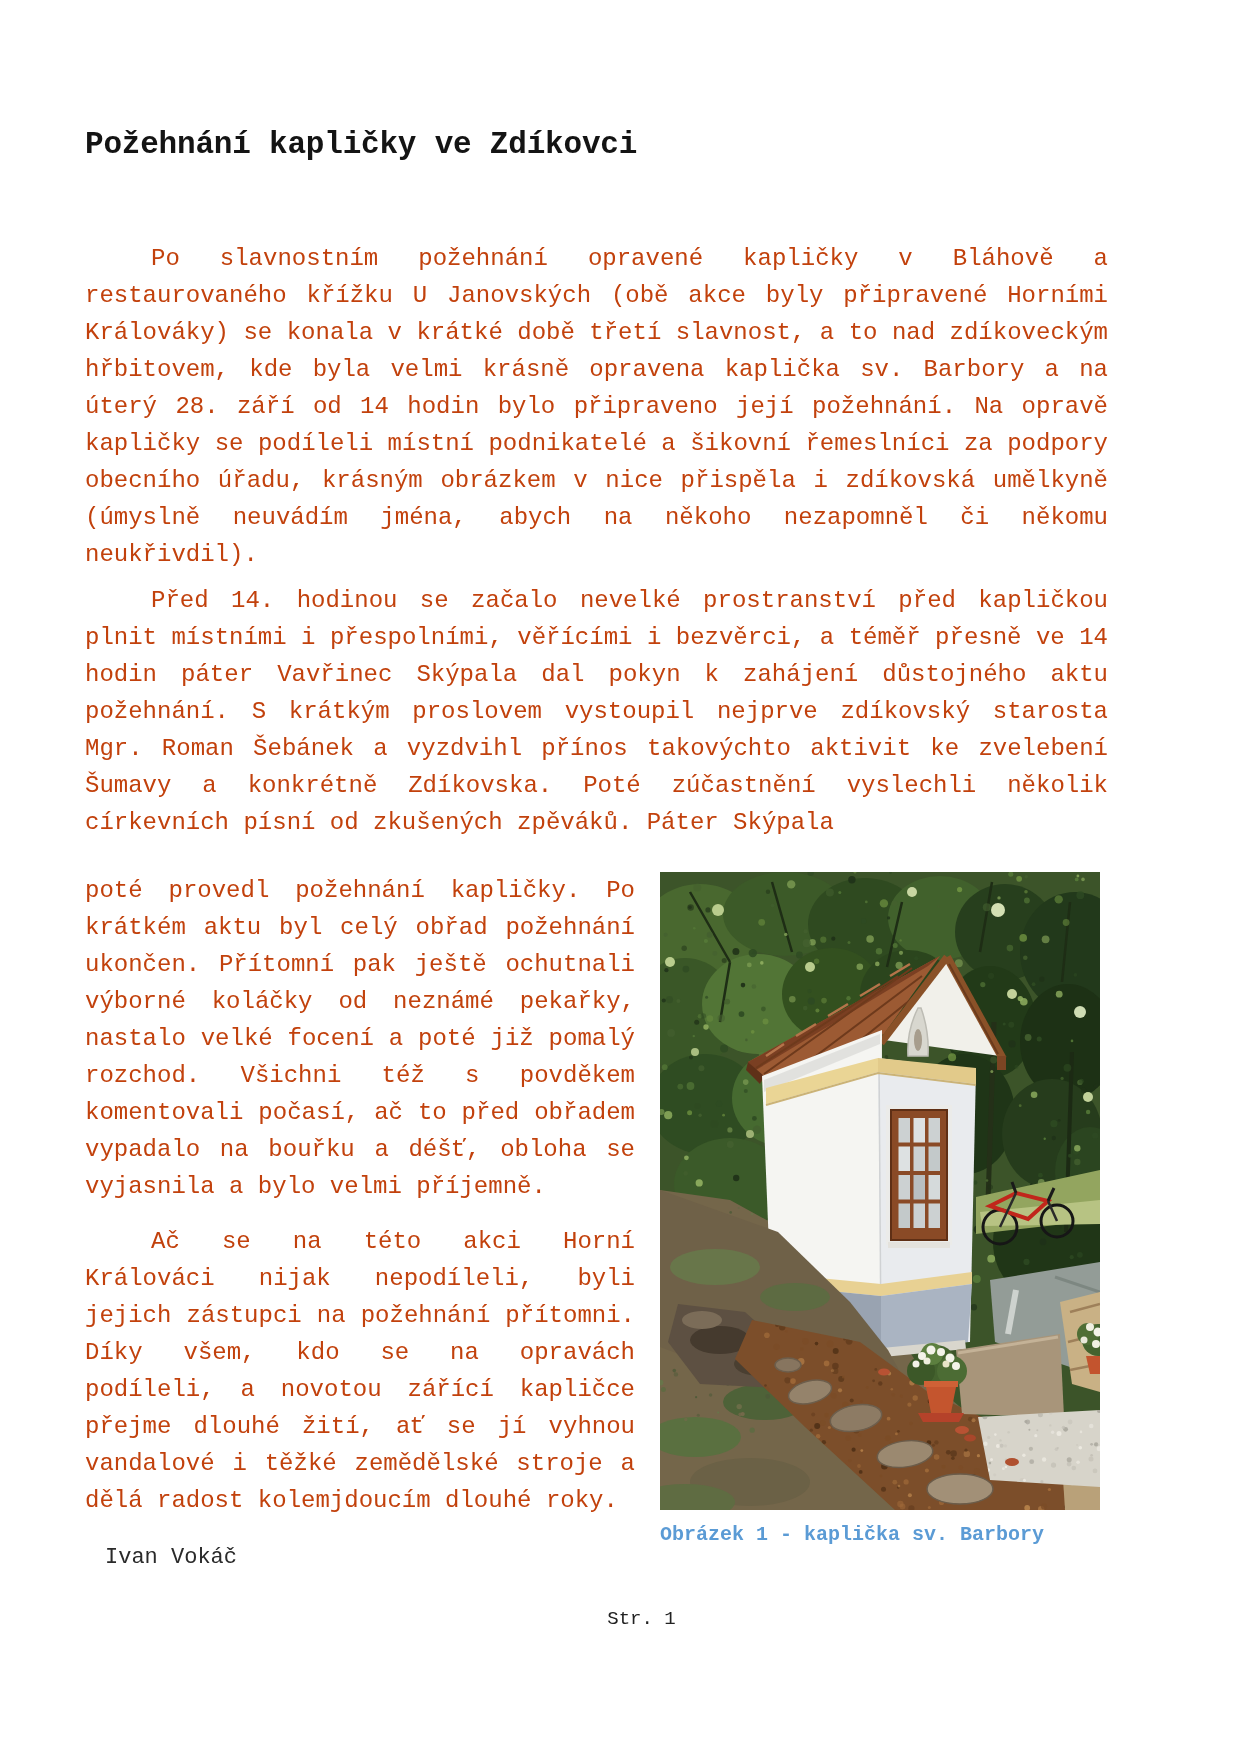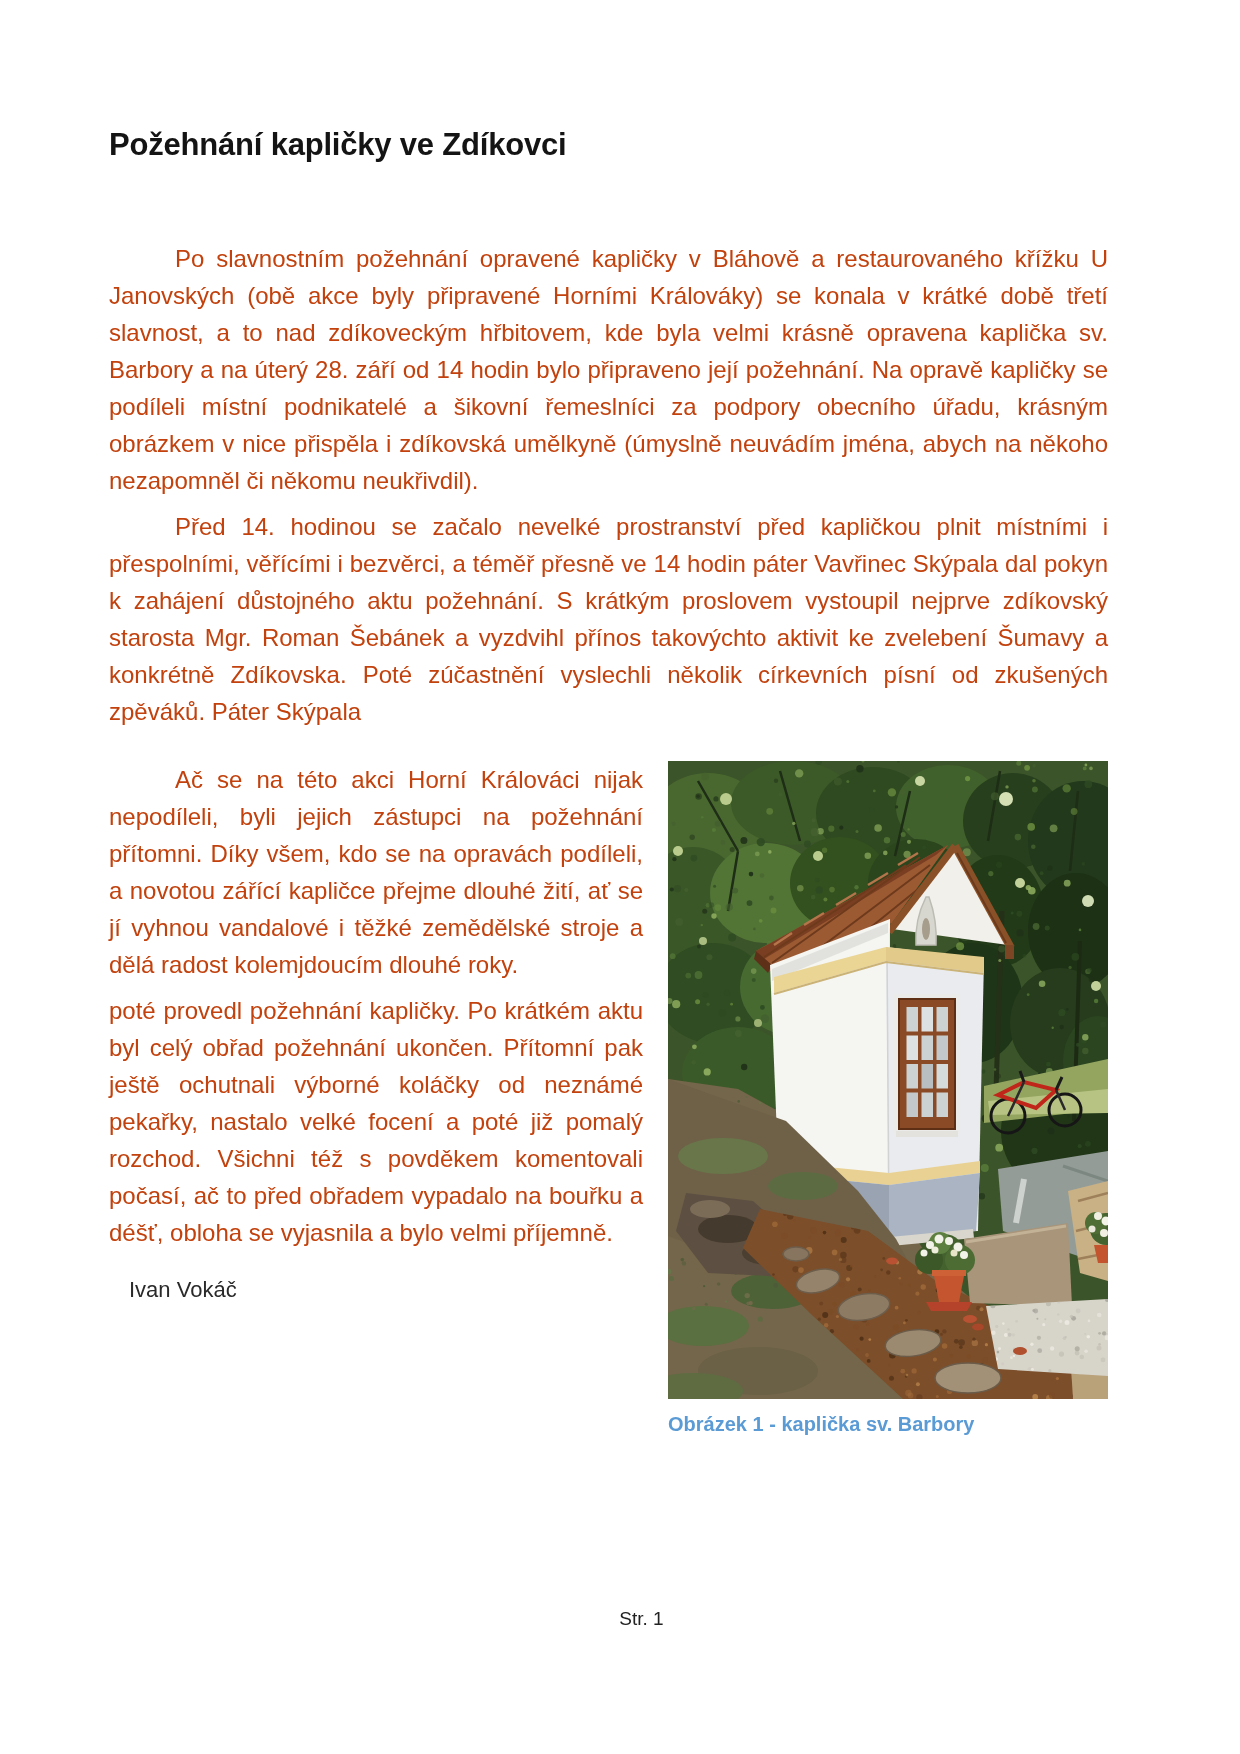--- a/index.html
+++ b/index.html
@@ -1,24 +1,24 @@
 <!DOCTYPE html>
 <html lang="cs"><head>
 <meta charset="utf-8">
 <style>
   html,body{margin:0;padding:0;background:#ffffff;}
   .page{
     position:relative;
     width:1240px;height:1754px;
     background:#ffffff;
-    font-family:Liberation Sans, sans-serif;
+    font-family:Liberation Mono, monospace;
     color:#1c1c1c;
     overflow:hidden;
     box-sizing:border-box;
-    padding:126px 132px 0 109px;
+    padding:126px 132px 0 85px;
   }
   h1.doc-title{
     margin:0 0 77px 0;
     font-size:31px;
     font-weight:700;
     color:#141414;
     letter-spacing:-0.2px;
     line-height:37px;
   }
   p.body{
@@ -68,21 +68,21 @@
 
 <div class="page">
 
   <h1 class="doc-title">Požehnání kapličky ve Zdíkovci</h1>
 
   <p class="body indent">Po slavnostním požehnání opravené kapličky v Bláhově a restaurovaného křížku U Janovských (obě akce byly připravené Horními Králováky) se konala v krátké době třetí slavnost, a to nad zdíkoveckým hřbitovem, kde byla velmi krásně opravena kaplička sv. Barbory a na úterý 28. září od 14 hodin bylo připraveno její požehnání. Na opravě kapličky se podíleli místní podnikatelé a šikovní řemeslníci za podpory obecního úřadu, krásným obrázkem v nice přispěla i zdíkovská umělkyně (úmyslně neuvádím jména, abych na někoho nezapomněl či někomu neukřivdil).</p>
   <p class="body indent">Před 14. hodinou se začalo nevelké prostranství před kapličkou plnit místními i přespolními, věřícími i bezvěrci, a téměř přesně ve 14 hodin páter Vavřinec Skýpala dal pokyn k zahájení důstojného aktu požehnání. S krátkým proslovem vystoupil nejprve zdíkovský starosta Mgr. Roman Šebánek a vyzdvihl přínos takovýchto aktivit ke zvelebení Šumavy a konkrétně Zdíkovska. Poté zúčastnění vyslechli několik církevních písní od zkušených zpěváků. Páter Skýpala</p>
 
   <div class="wrap-block">
 
-    <figure class="photo-float" style="margin:0 0 6px 25px;">
+    <figure class="photo-float" style="margin:0 8px 6px 25px;">
       <div class="photo-frame">
         <svg viewBox="0 0 440 638" width="440" height="638" xmlns="http://www.w3.org/2000/svg">
           <defs>
             <clipPath id="clip-fol">
                 <rect x="0" y="0" width="440" height="460"></rect>
               </clipPath>
             <clipPath id="clip-hill">
                 <polygon points="0,315 70,328 150,372 205,418 238,462 268,508 330,560 440,608 440,638 0,638"></polygon>
               </clipPath>
             <clipPath id="clip-mulch">
@@ -1088,19 +1088,19 @@
             <ellipse cx="302" cy="558" rx="7" ry="4" fill="#b85233"></ellipse>
             <ellipse cx="310" cy="566" rx="6" ry="3.5" fill="#a9472b"></ellipse>
             <ellipse cx="224" cy="500" rx="6" ry="3.5" fill="#b85233"></ellipse>
             <ellipse cx="352" cy="590" rx="7" ry="4" fill="#b0502f"></ellipse>
           </g>
         </svg>
       </div>
       <figcaption class="fig-caption" style="color: rgb(91, 155, 213);">Obrázek 1 - kaplička sv. Barbory</figcaption>
     </figure>
 
+    <p class="body">poté provedl požehnání kapličky. Po krátkém aktu byl celý obřad požehnání ukončen. Přítomní pak ještě ochutnali výborné koláčky od neznámé pekařky, nastalo velké focení a poté již pomalý rozchod. Všichni též s povděkem komentovali počasí, ač to před obřadem vypadalo na bouřku a déšť, obloha se vyjasnila a bylo velmi příjemně.</p>
     <p class="body indent" style="margin-top:18px;">Ač se na této akci Horní Králováci nijak nepodíleli, byli jejich zástupci na požehnání přítomni. Díky všem, kdo se na opravách podíleli, a novotou zářící kapličce přejme dlouhé žití, ať se jí vyhnou vandalové i těžké zemědělské stroje a dělá radost kolemjdoucím dlouhé roky.</p>
-    <p class="body">poté provedl požehnání kapličky. Po krátkém aktu byl celý obřad požehnání ukončen. Přítomní pak ještě ochutnali výborné koláčky od neznámé pekařky, nastalo velké focení a poté již pomalý rozchod. Všichni též s povděkem komentovali počasí, ač to před obřadem vypadalo na bouřku a déšť, obloha se vyjasnila a bylo velmi příjemně.</p>
     <p class="author-line">Ivan Vokáč</p>
   </div>
 
   <div class="page-footer">Str. 1</div>
 </div>
 
 </body></html>

